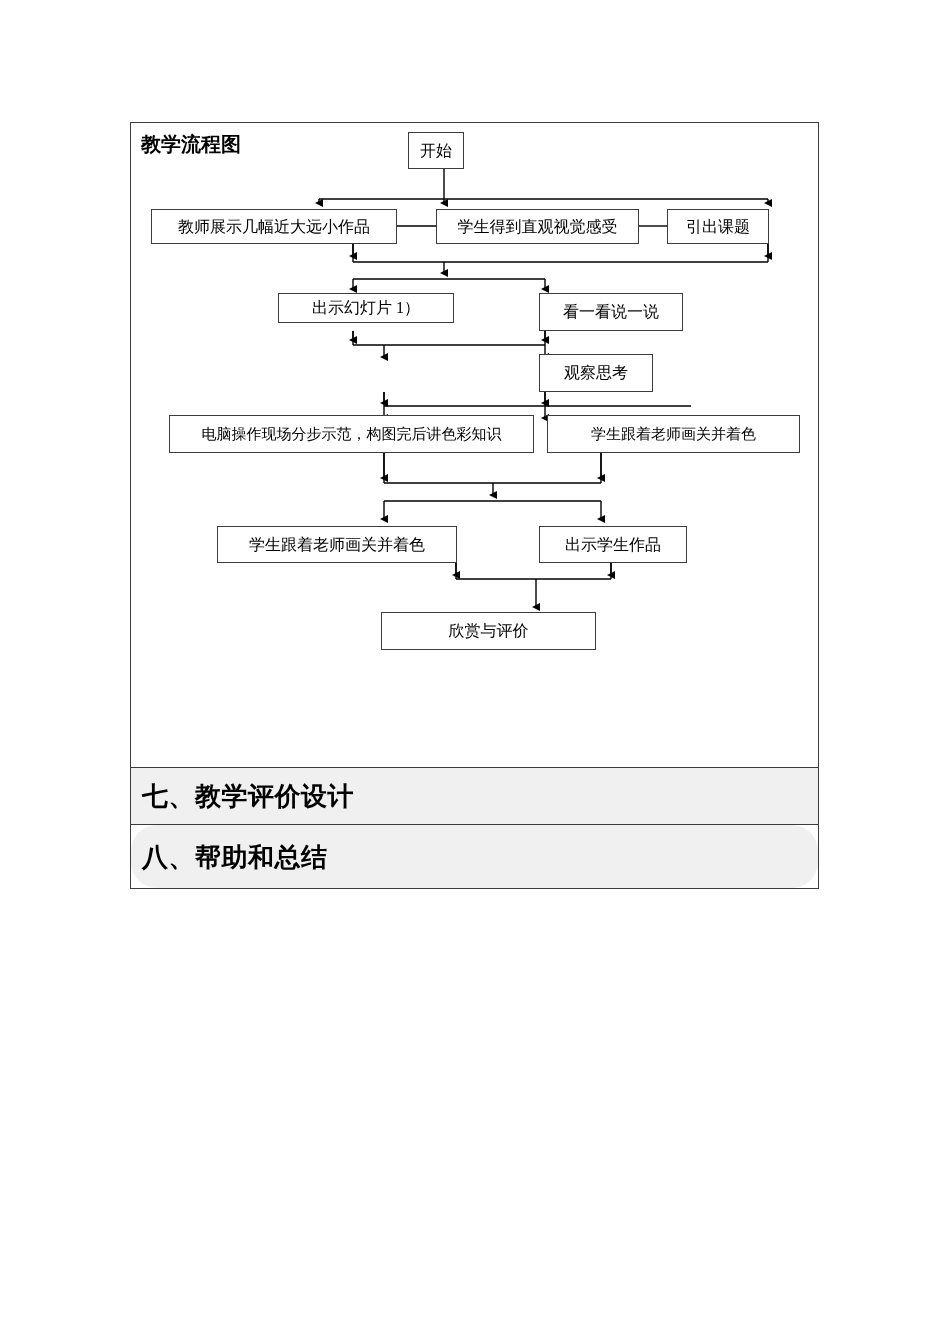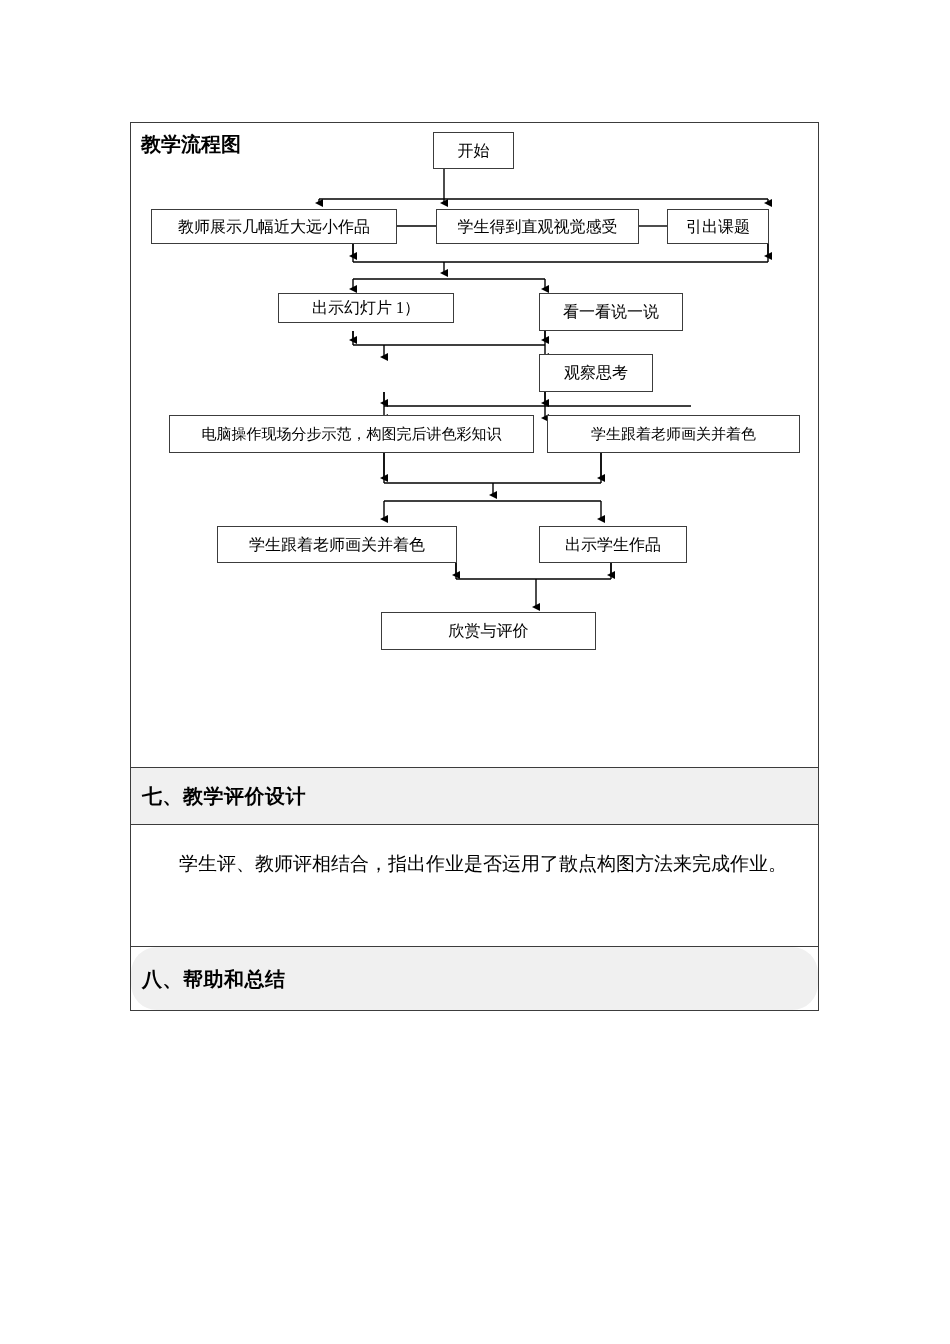--- a/index.html
+++ b/index.html
@@ -28,21 +28,21 @@
   .row:last-child{border-bottom:none;}
   .row-shaded{background:#f0f0f0;}
   .row-flow{height:645px;background:#fff;}
   .row-head{height:57px;}
   .row-body{height:122px;background:#fff;}
   .row-head2{height:63px;border-radius:26px;}
 
   .sect-title{
     position:absolute;left:11px;top:50%;
     transform:translateY(-50%);
-    font-size:20px;font-weight:bold;
+    font-size:26px;font-weight:bold;
     letter-spacing:0.5px;
     white-space:nowrap;
     text-align:center;
   }
   .body-text{
     padding:22px 14px 0 10px;
     font-size:19px;
     line-height:33px;
     text-indent:38px;
   }
@@ -138,21 +138,21 @@
 
             <path d="M325,440 L325,456"></path>
             <path d="M480,440 L480,456"></path>
             <path d="M325,456 L480,456"></path>
             <path d="M325,440 L325,452" marker-end="url(#ah)"></path>
             <path d="M480,440 L480,452" marker-end="url(#ah)"></path>
             <path d="M405,456 L405,484" marker-end="url(#ah)"></path>
           </g>
         </svg>
 
-        <div class="fbox" style="left:277px;top:9px;width:81px;height:37px;margin-left:25px;">开始</div>
+        <div class="fbox" style="left:277px;top:9px;width:56px;height:37px;">开始</div>
 
         <div class="fbox" style="left:20px;top:86px;width:246px;height:35px;">教师展示几幅近大远小作品</div>
 
         <div class="fbox" style="left:305px;top:86px;width:203px;height:35px;">学生得到直观视觉感受</div>
 
         <div class="fbox" style="left:536px;top:86px;width:102px;height:35px;">引出课题</div>
 
         <div class="fbox" style="left:147px;top:170px;width:176px;height:30px;">出示幻灯片 1）</div>
 
         <div class="fbox" style="left:408px;top:170px;width:144px;height:38px;">看一看说一说</div>
@@ -170,22 +170,19 @@
 
         <div class="fbox" style="left:250px;top:489px;width:215px;height:38px;">欣赏与评价</div>
 
       </div>
     </div>
 
     <div class="row row-head row-shaded">
       <div class="sect-title">七、教学评价设计</div>
     </div>
 
-    <div class="row row-body">
-      <div class="body-text">学生评、教师评相结合，指出作业是否运用了散点构图方法来完成作业。</div>
-    </div>
 
     <div class="row row-head2 row-shaded">
       <div class="sect-title">八、帮助和总结</div>
     </div>
 
   </div>
 </div>
 
 </body></html>

